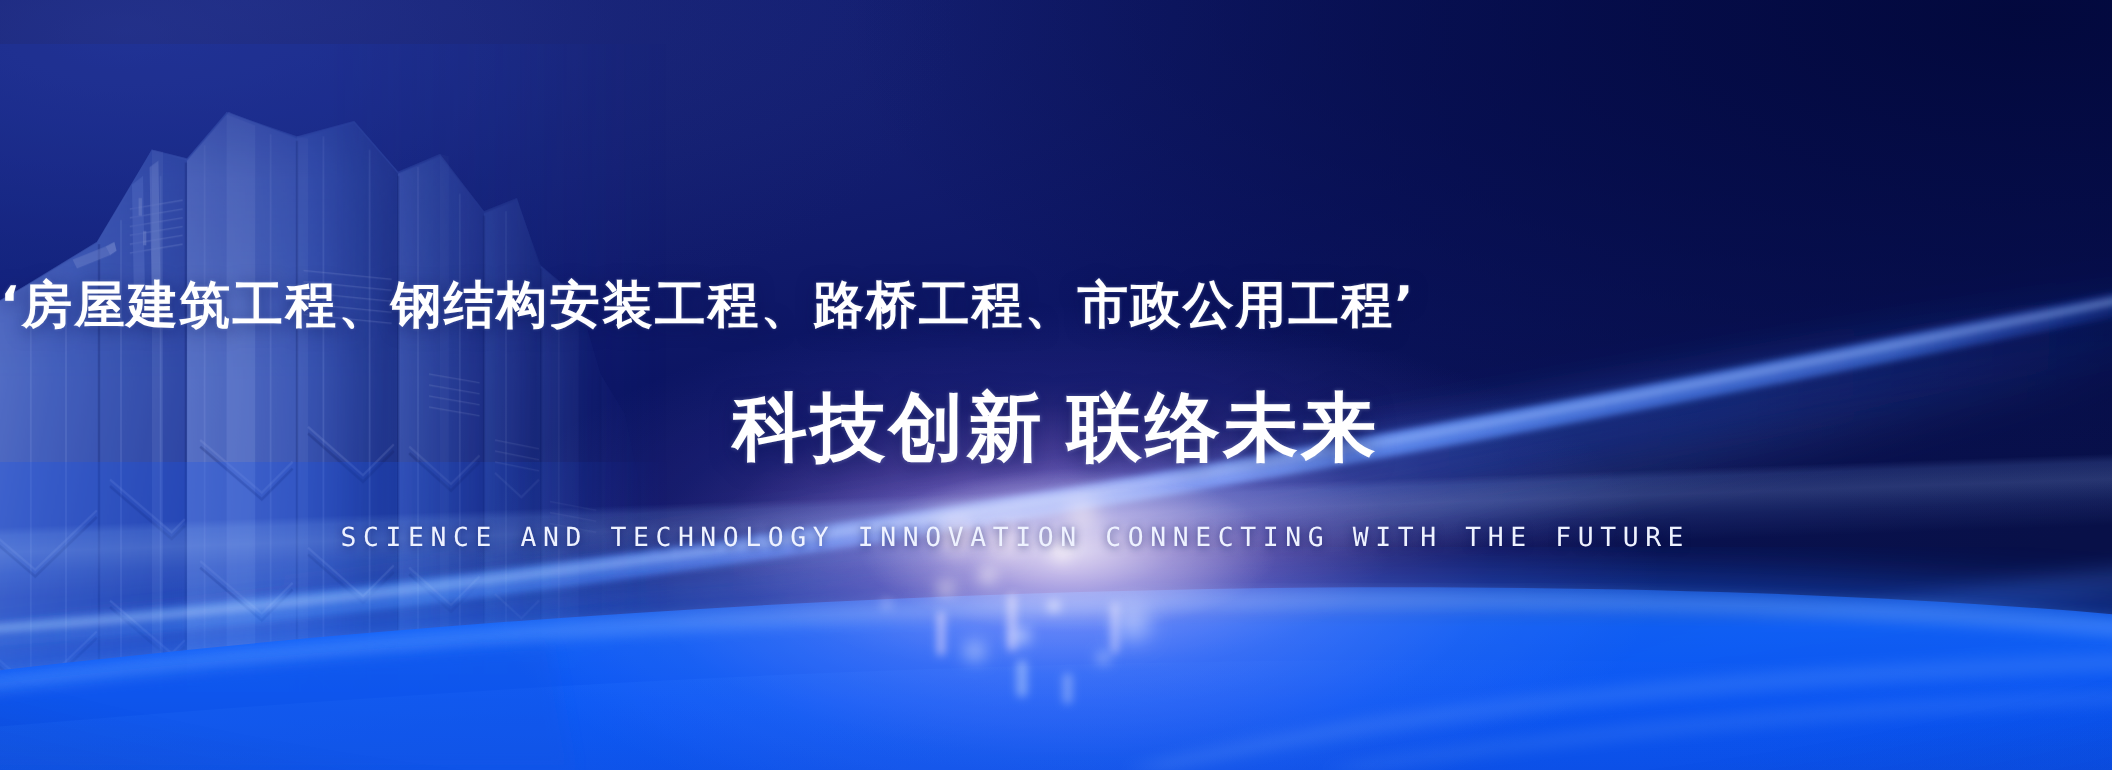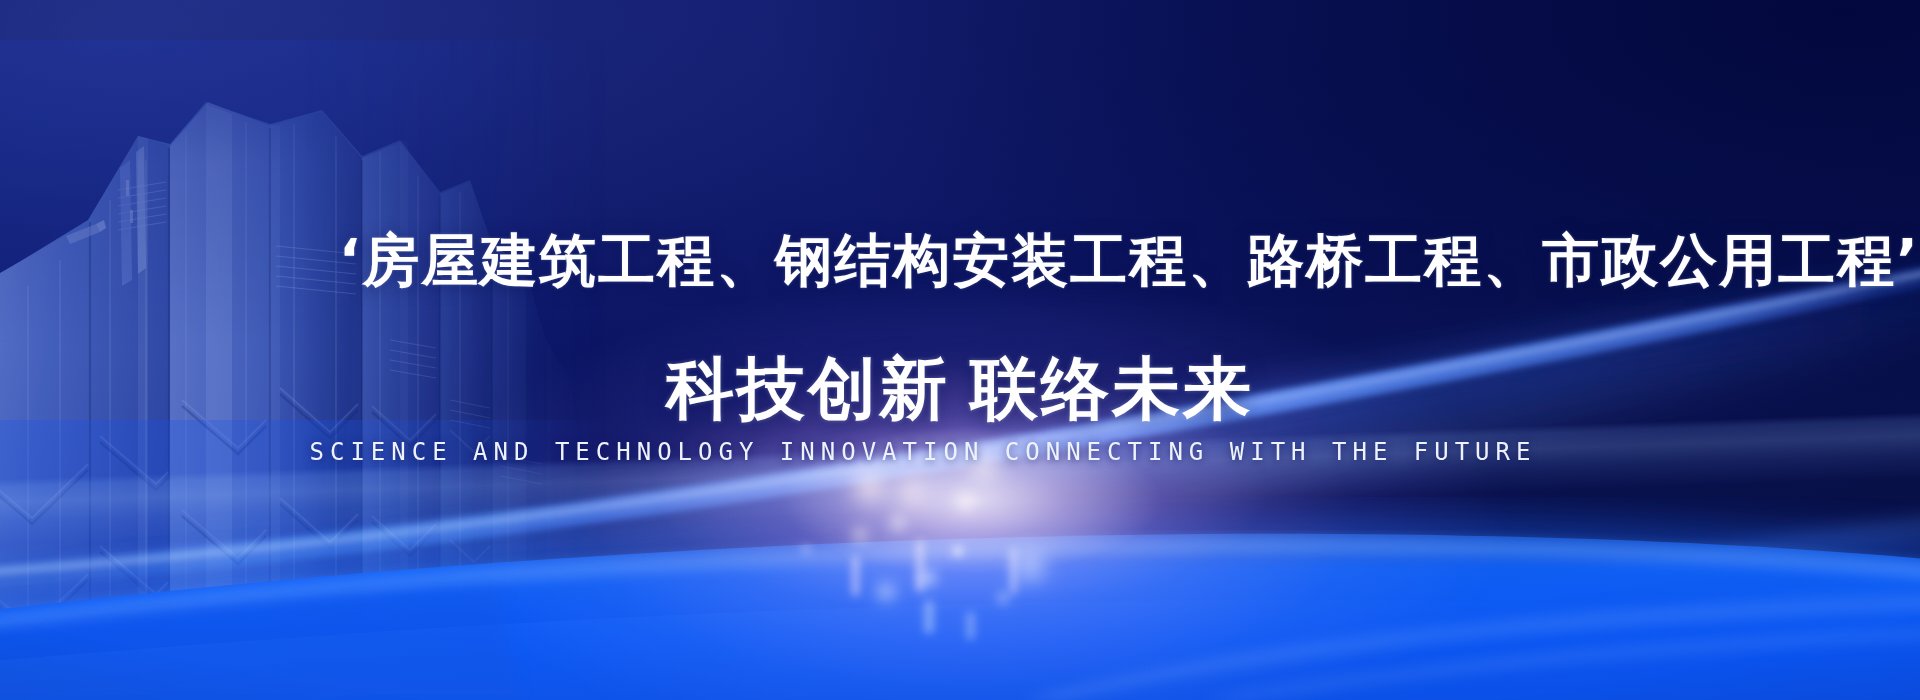--- a/index.html
+++ b/index.html
@@ -64,24 +64,24 @@
   
   #text-block{
     position:absolute;
     left:0;right:0;top:0;
     width:1920px;
     text-align:center;
     z-index:30;
   }
   #headline-quote{
     position:absolute;
-    top:232px;left:0;width:1920px;
-    text-align:right;
+    top:254px;left:0;width:1920px;
+    text-align:left;
     color:#ffffff;
-    font-size:57px;
+    font-size:46px;
     line-height:1.0;
     font-weight:700;
     letter-spacing:2.0px;
     white-space:nowrap;
     text-shadow:0 2px 16px rgba(8,16,80,0.55), 0 0 3px rgba(200,215,255,0.35);
     font-family:"DejaVu Sans","Liberation Sans",sans-serif;
   }
   #headline-main{
     position:absolute;
     top:355px;left:0;width:1920px;
@@ -90,21 +90,21 @@
     font-size:68px;
     line-height:1.0;
     font-weight:700;
     letter-spacing:3px;
     white-space:nowrap;
     text-shadow:0 3px 20px rgba(8,16,80,0.6), 0 0 4px rgba(210,222,255,0.40);
     font-family:Liberation Serif, serif;
   }
   #subtitle-en{
     position:absolute;
-    top:440px;left:0;width:1846px;
+    top:476px;left:0;width:1846px;
     text-align:center;
     color:#eef2ff;
     font-size:24px;
     line-height:1.0;
     font-weight:400;
     letter-spacing:6.0px;
     white-space:nowrap;
     text-shadow:0 1px 8px rgba(10,20,90,0.7);
     font-family:"DejaVu Sans Mono","Liberation Mono",monospace;
   }

